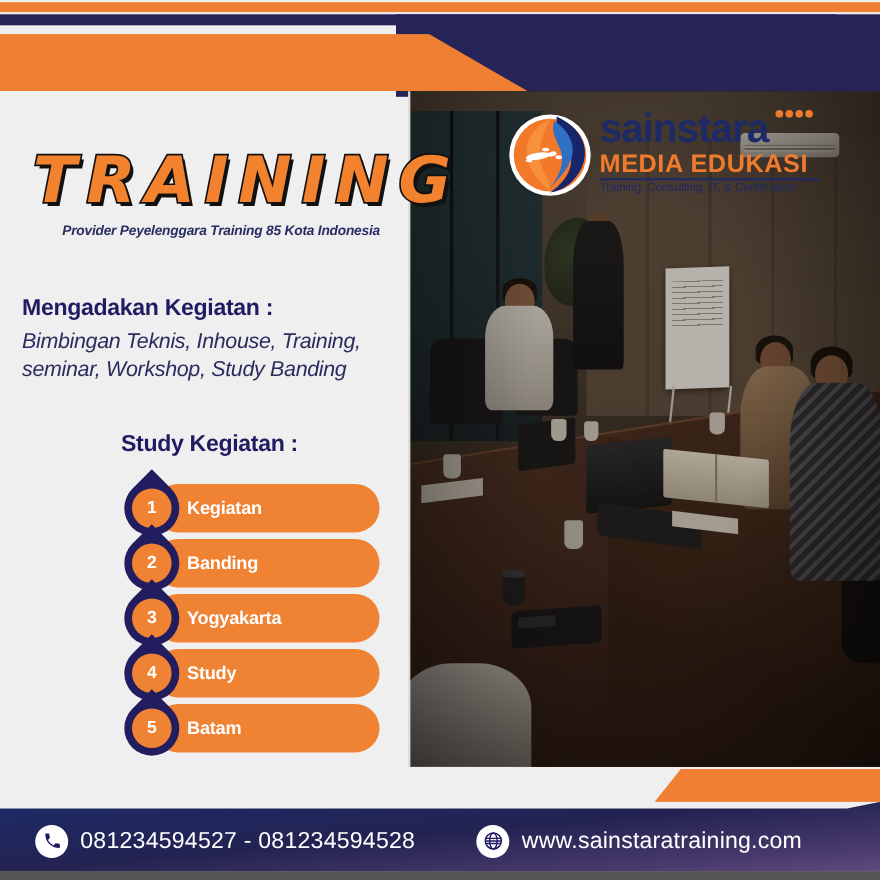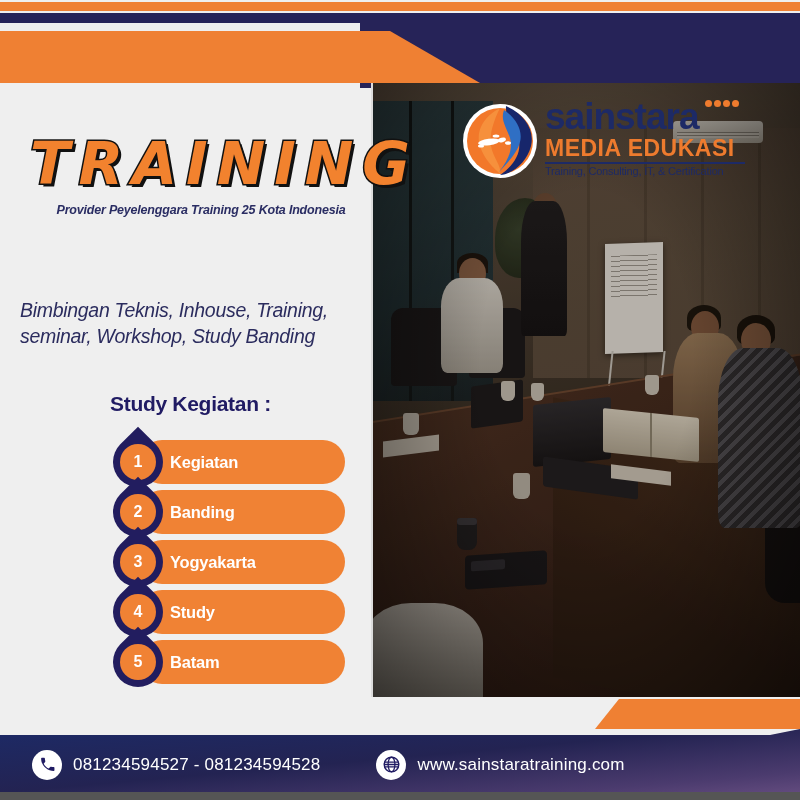--- a/index.html
+++ b/index.html
@@ -168,21 +168,21 @@
   }
   .footer-inner{position:absolute;left:0;top:0;width:800px;height:71px;display:flex;align-items:center;}
   .contact{display:flex;align-items:center;gap:11px;}
   .contact.phone{margin-left:32px;}
   .contact.web{margin-left:56px;}
   .cicon{
     width:30px;height:30px;border-radius:50%;background:#fff;flex:none;
     display:flex;align-items:center;justify-content:center;
   }
   .cicon svg{display:block;}
-  .ctext{font-size:17px;color:#fff;letter-spacing:.2px;white-space:nowrap;}
+  .ctext{font-size:21px;color:#fff;letter-spacing:.2px;white-space:nowrap;}
 
   .panel-edge{position:absolute;left:371px;top:83px;width:2px;height:614px;background:#dcdcdc;}
 </style>
 </head>
 <body>
 
 <div id="poster">
 
   <div class="stripe-orange-thin"></div>
   <div class="stripe-navy-thin"></div>
@@ -261,22 +261,23 @@
           <i></i>
         </div>
       <div class="brand-main">sainstara</div>
       <div class="brand-sub">MEDIA EDUKASI</div>
       <div class="brand-rule"></div>
       <div class="brand-tag">Training, Consulting, IT, &amp; Certification</div>
     </div>
   </div>
 
   <div class="title-training">TRAINING</div>
-  <div class="title-sub">Provider Peyelenggara Training 25 Kota Indonesia</div>
-
+  <div class="title-sub">Provider Peyelenggara Training 85 Kota Indonesia</div>
+
+  <div class="head-1">Mengadakan Kegiatan :</div>
   <div class="body-1">
     <span>Bimbingan Teknis, Inhouse, Training,</span><br>
     <span>seminar, Workshop, Study Banding</span>
   </div>
 
   <div class="head-2">Study Kegiatan :</div>
   <div class="loc-list">
 
     <div class="loc-row">
       <div class="loc-pill"></div>

